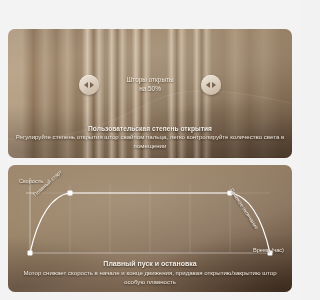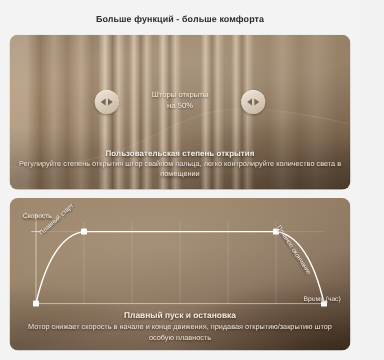--- a/index.html
+++ b/index.html
@@ -148,21 +148,20 @@
     text-shadow:0 1px 1.5px rgba(25,16,10,.65);white-space:nowrap;
   }
   #note-start{left:24px;top:28px;transform:rotate(-42deg);transform-origin:left top;}
   #note-end{left:226px;top:22px;transform:rotate(57deg);transform-origin:left top;}
 </style>
 </head>
 <body>
 
 <div id="root">
 
-  <div class="page-title">Больше функций - больше комфорта</div>
 
   <div class="panel" id="curtain-panel">
     <div class="curtain-bg"></div>
     <div class="curtain-sheen"></div>
 
     <svg class="curtain-wave" viewBox="0 0 284 75" preserveAspectRatio="none">
       <path d="M0,74 L0,56 C40,58 78,50 112,34 C136,23 152,12 176,9 C210,5 248,12 284,20 L284,74 Z" fill="rgba(255,245,230,0.10)"></path>
       <path d="M0,56 C40,58 78,50 112,34 C136,23 152,12 176,9 C210,5 248,12 284,20" fill="none" stroke="rgba(255,248,238,0.30)" stroke-width="1"></path>
     </svg>
 

